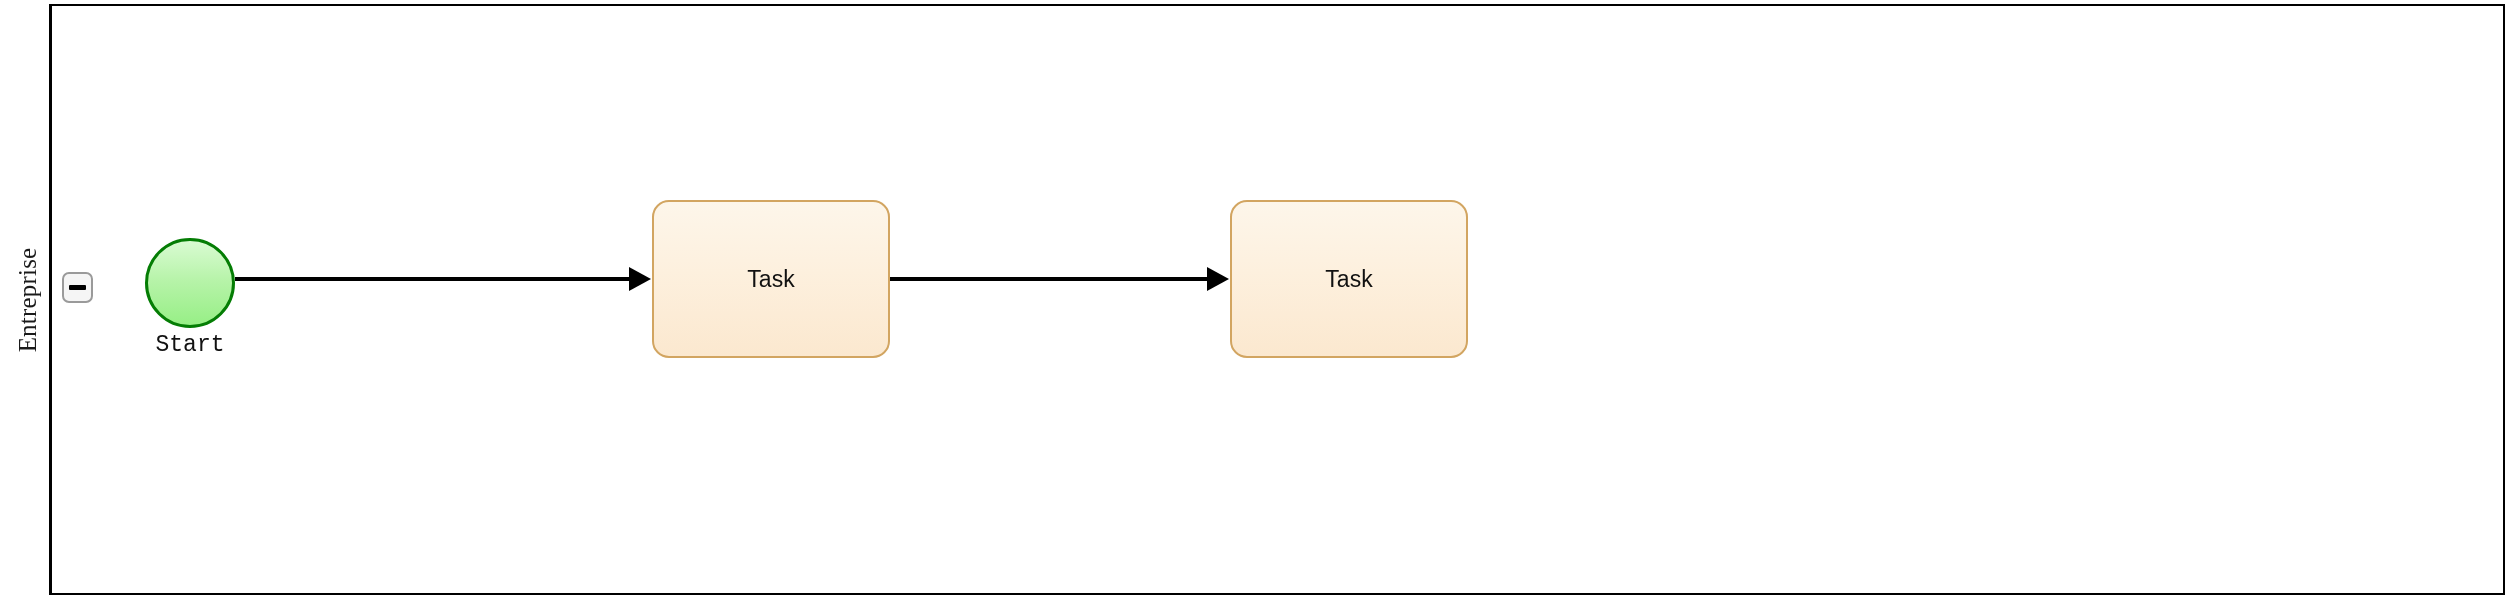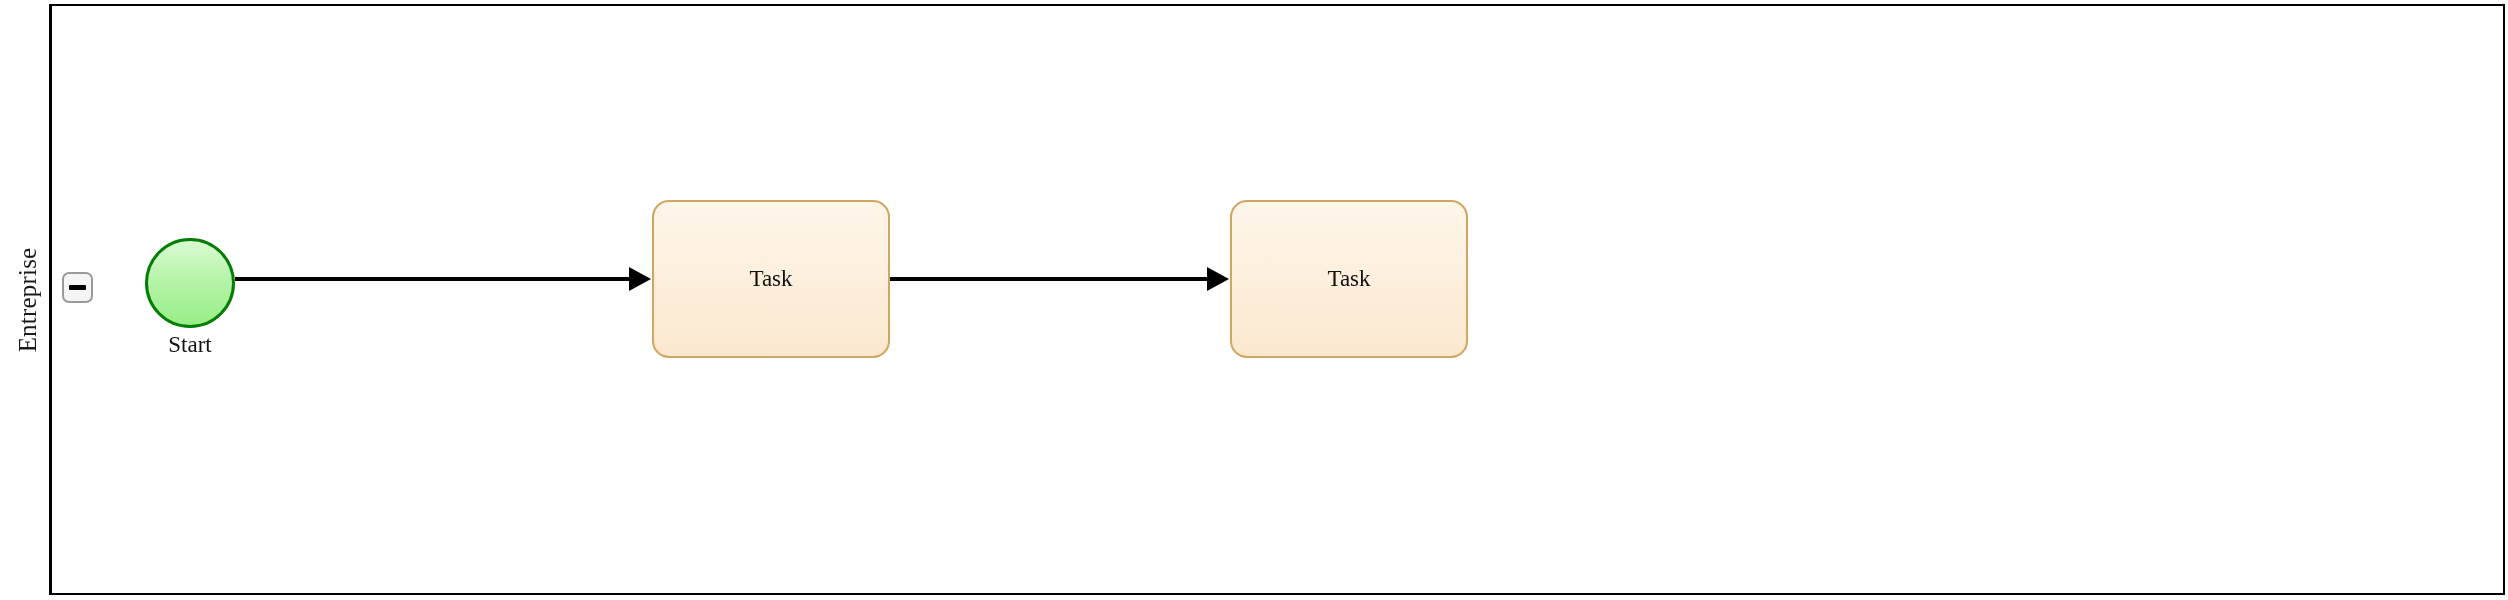--- a/index.html
+++ b/index.html
@@ -93,41 +93,41 @@
     background: linear-gradient(to bottom, #d9fbd2 0%, #b6f3a8 48%, #97ef86 100%);
   }
   .start-label {
     position: absolute;
     left: 110px;
     top: 332px;
     width: 160px;
     text-align: center;
     font-size: 23px;
     color: #111111;
-    font-family: Liberation Serif, serif;
+    font-family: Liberation Mono, monospace;
   }
 
   
   .task {
     position: absolute;
     top: 200px;
     width: 238px;
     height: 158px;
     box-sizing: border-box;
     border: 2px solid #d2a561;
     border-radius: 17px;
     background: linear-gradient(to bottom, #fdf6ea 0%, #fdf0de 45%, #fbe8cf 100%);
     display: flex;
     align-items: center;
     justify-content: center;
   }
   .task-label {
     font-size: 23px;
     color: #111111;
-    font-family: Liberation Serif, serif;
+    font-family: Liberation Sans, sans-serif;
   }
   #task-1 { left: 652px; }
   #task-2 { left: 1230px; }
 
   
   .flow {
     position: absolute;
     height: 4px;
     top: 277px;
     background: #000000;

